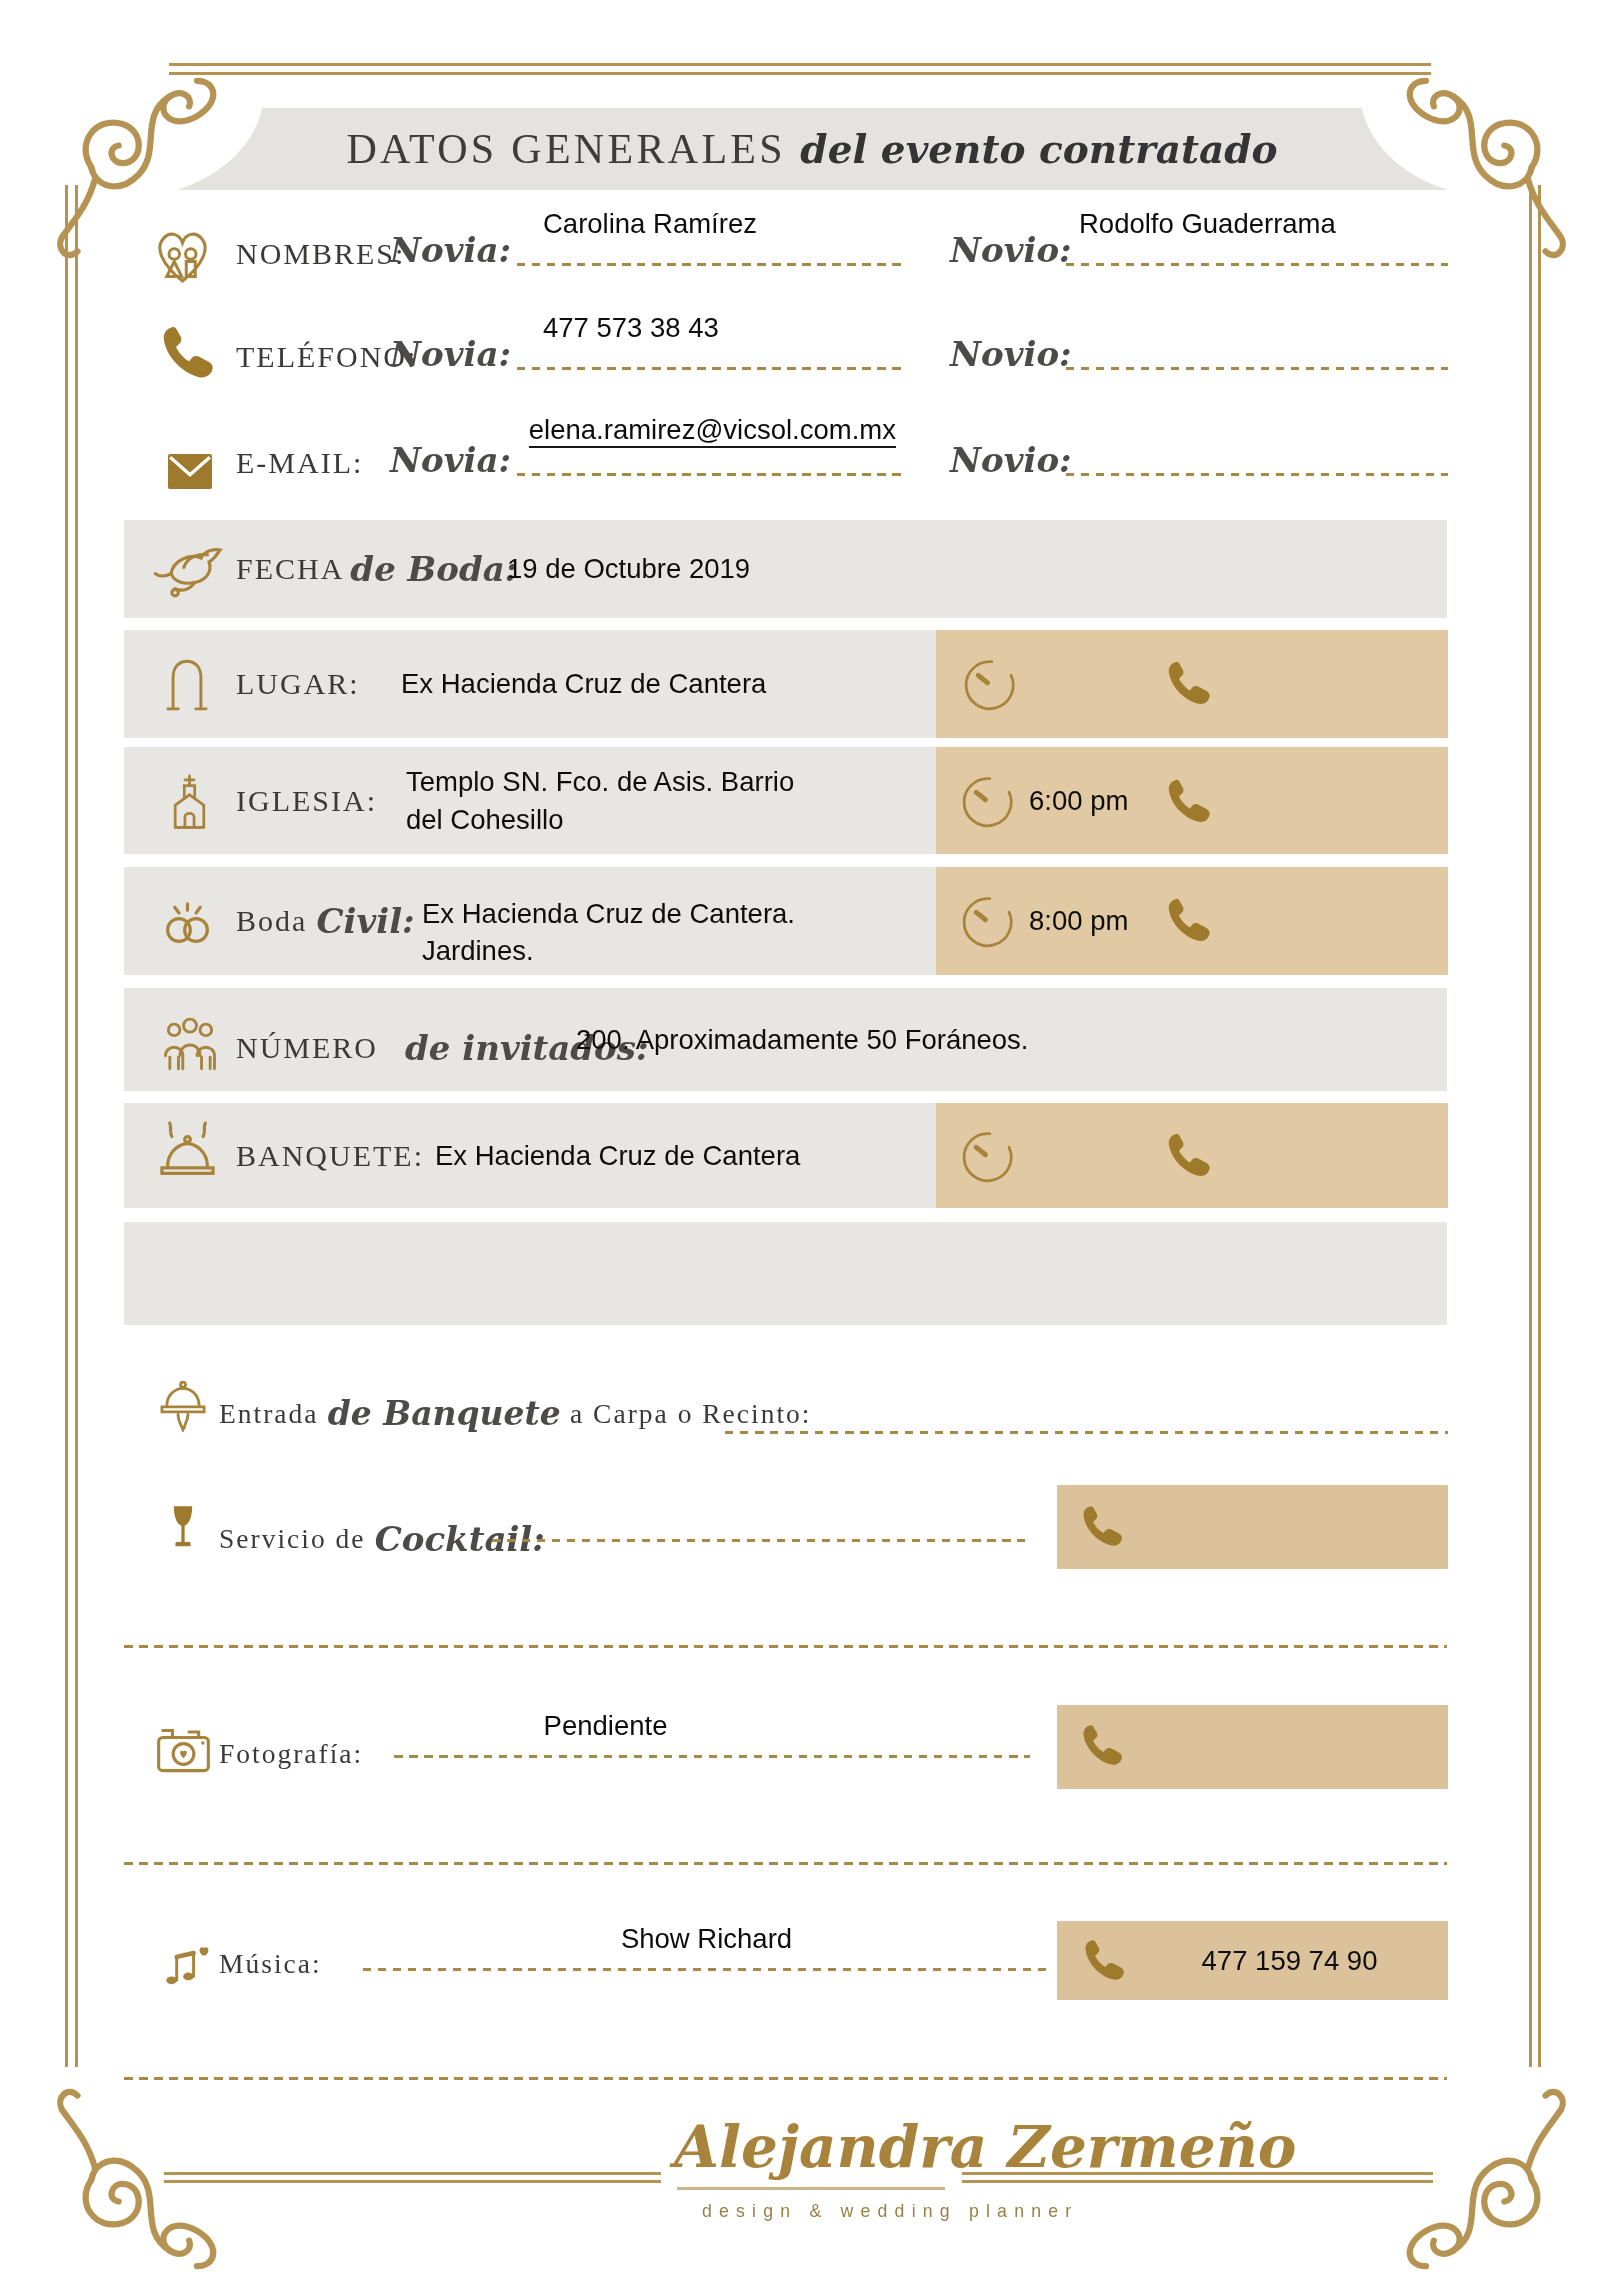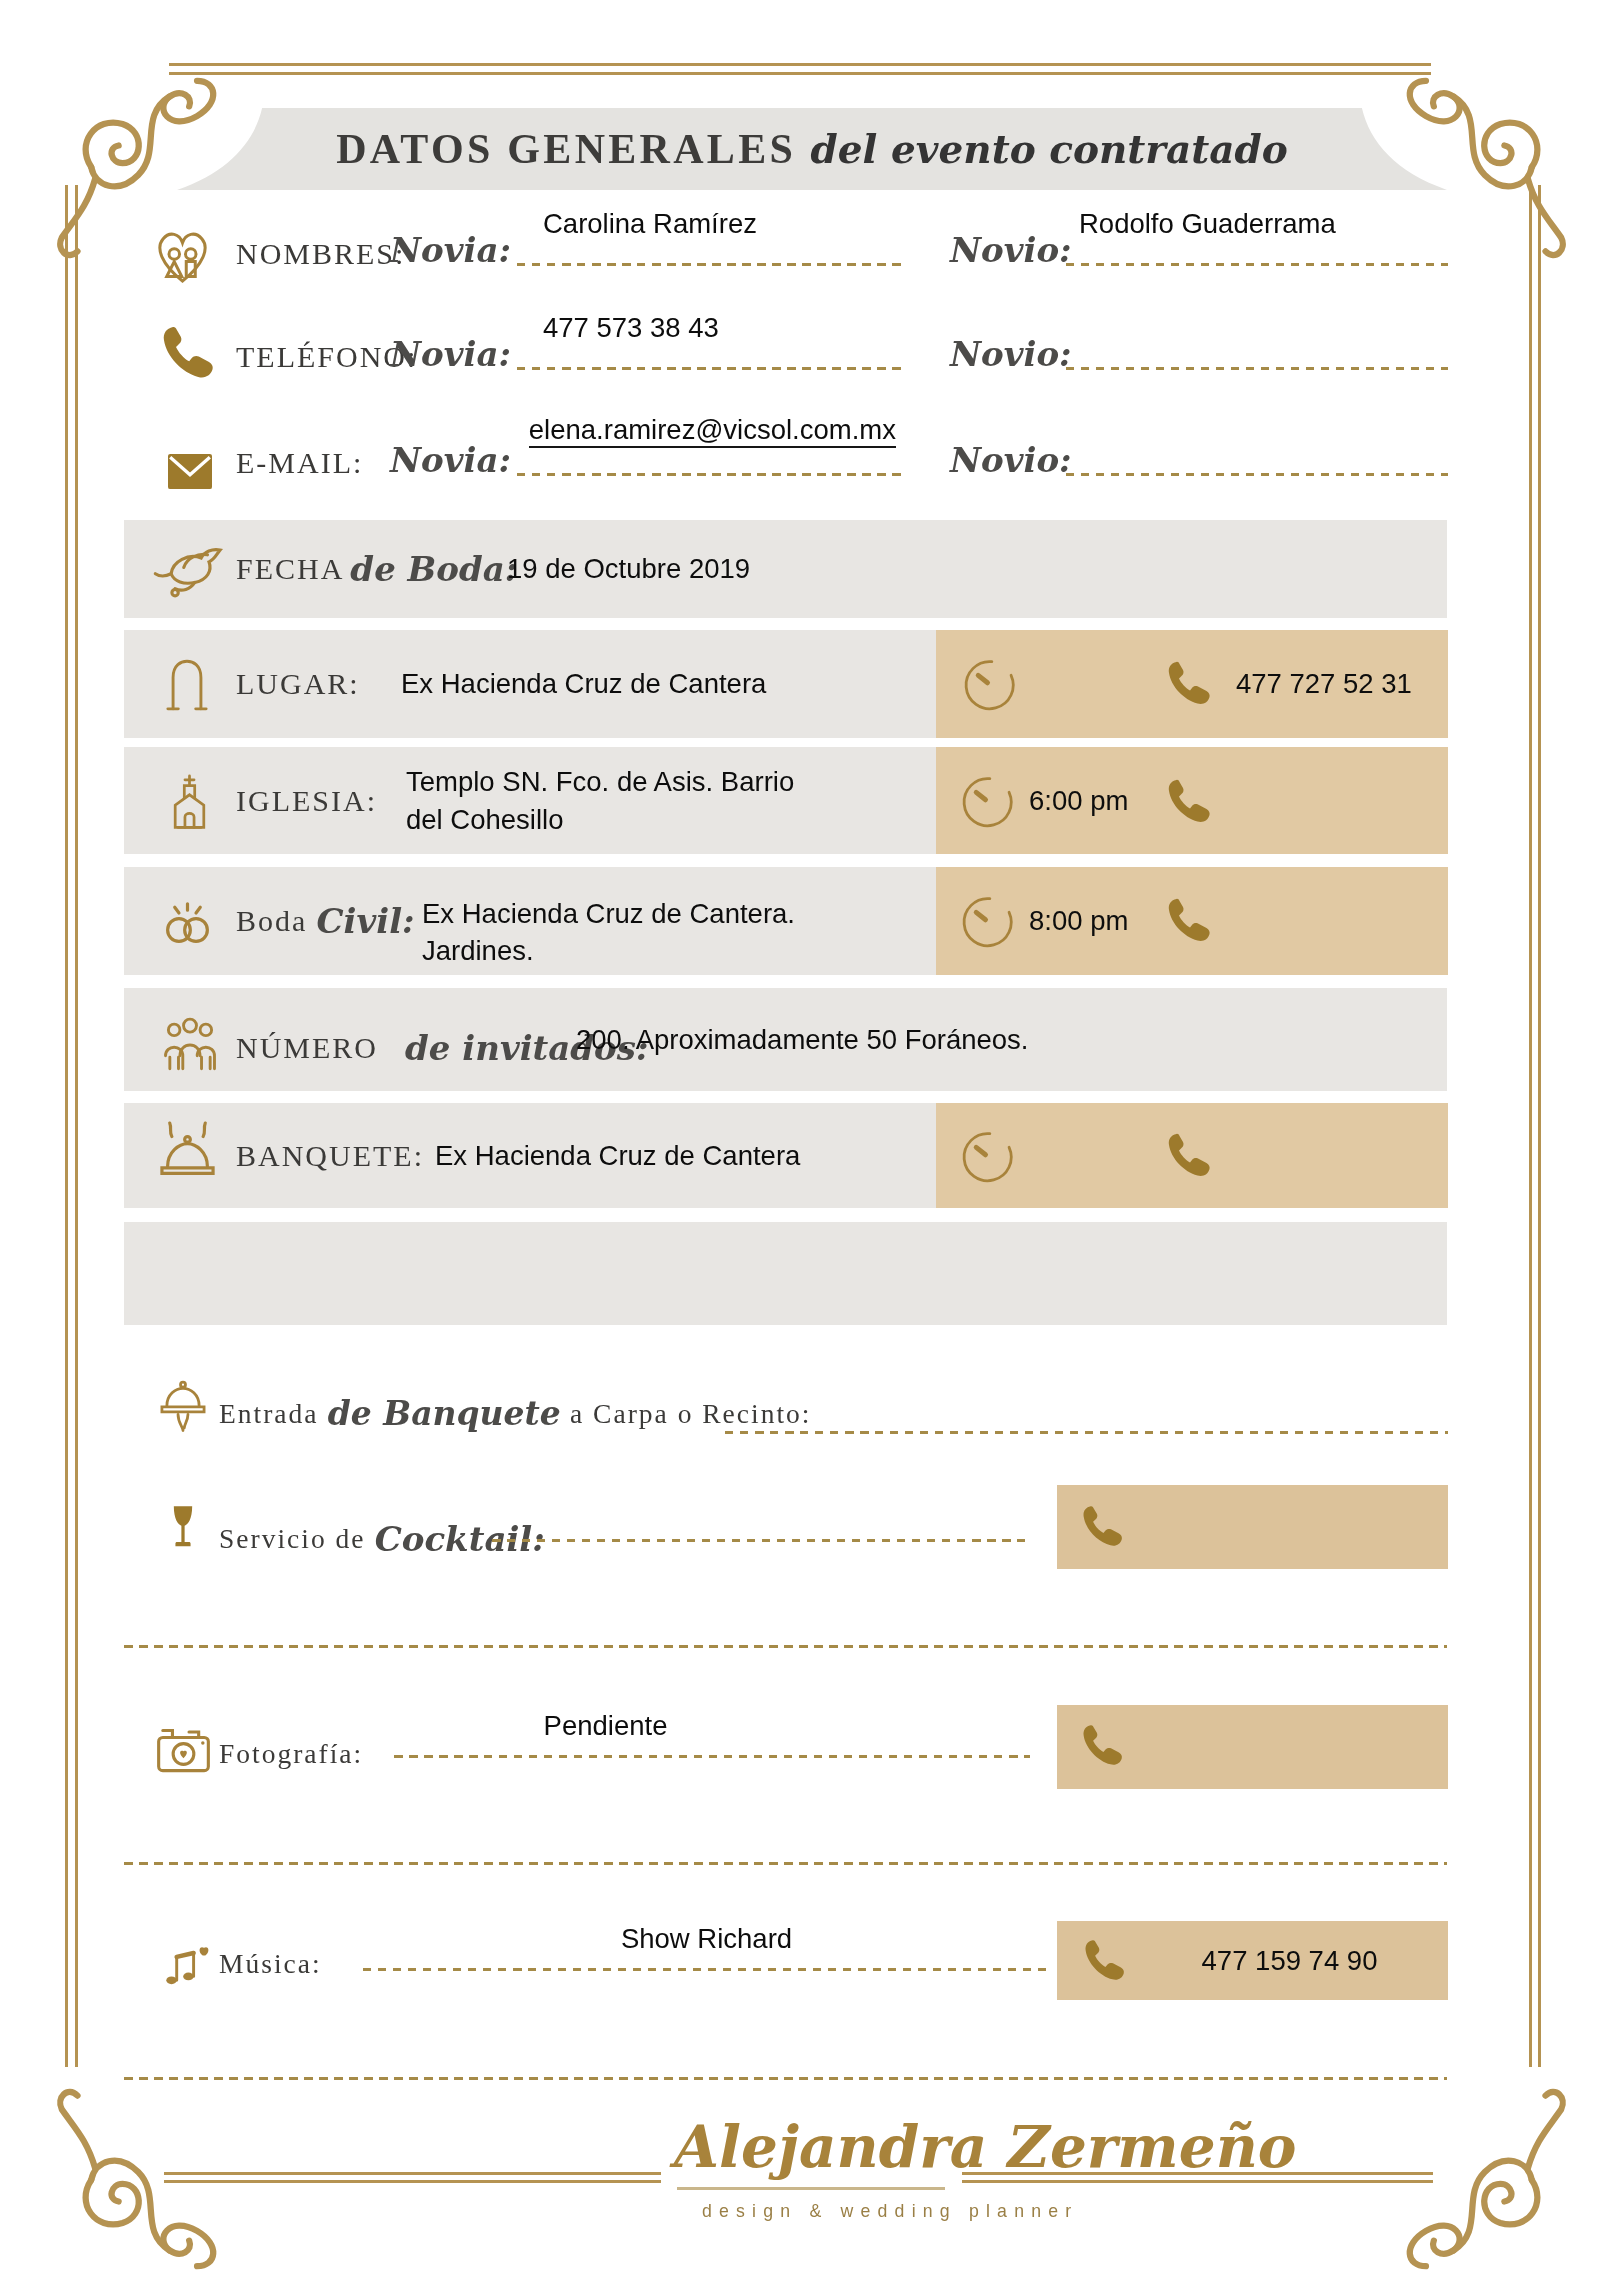--- a/index.html
+++ b/index.html
@@ -18,21 +18,21 @@
   .label{color:var(--label);font-size:27.5px;letter-spacing:2px;white-space:nowrap;}
   .biglabel{font-size:30px;}
   .script{font-family:"DejaVu Serif",serif;font-style:italic;font-weight:700;color:var(--script);
           font-size:34px;white-space:nowrap;letter-spacing:0;}
   .value{font-family:"Liberation Sans",sans-serif;color:var(--value);font-size:27.5px;white-space:nowrap;}
   .wrapvalue{white-space:normal;line-height:1.35;}
   .vcenter{display:flex;align-items:center;}
   .hline{background:var(--goldline);}
   .icon{color:var(--gold);}
   .icon svg{display:block;width:100%;height:100%;}
-  .titlemain{font-size:42px;letter-spacing:3.3px;color:#3d3c3a;font-weight:bold;}
+  .titlemain{font-size:42px;letter-spacing:3.3px;color:#3d3c3a;}
   .titlescript{font-family:"DejaVu Serif",serif;font-style:italic;font-weight:700;font-size:39px;color:#343434;}
   .brand{font-family:"DejaVu Serif",serif;font-style:italic;font-weight:700;font-size:58px;color:var(--gold);white-space:nowrap;}
   .tagline{font-family:"Liberation Sans",sans-serif;font-size:17.7px;letter-spacing:7.2px;color:#9a7f45;white-space:nowrap;}
   .emaillink{border-bottom:2.6px solid #161616;padding-bottom:1.3px;}
 </style>
 </head>
 <body>
 
 <div id="page">
 
@@ -160,21 +160,20 @@
     <svg viewBox="0 0 100 100" fill="none" stroke="currentColor" stroke-width="4.5" stroke-linecap="round">
       <path d="M53 14 A38 38 0 1 0 84 36"></path>
         <path d="M31 36 L46 48" stroke-width="8"></path>
     </svg>
   </div>
   <div class="abs icon" style="left:1164px;top:658px;width:50px;height:52px;color:var(--gold-dark);">
     <svg viewBox="0 0 100 100">
         <path fill="currentColor" d="M25 6 C14 8 8 17 10 28 C14 55 40 82 67 89 C78 92 88 87 91 76 C92 71 90 67 85 64 L68 55 C64 53 59 54 56 58 L52 63 C43 58 34 48 30 39 L35 34 C39 31 40 26 38 22 L31 10 C30 7 27 5 25 6 Z"></path>
       </svg>
   </div>
-  <div class="abs vcenter value" style="left:1236px;top:630px;height:108px;">477 727 52 31</div>
 
   <div class="abs grayrow" style="left:124px;top:747px;width:1323px;height:107px;"></div>
   <div class="abs tanblock" style="left:936px;top:747px;width:512px;height:107px;"></div>
   <div class="abs icon" style="left:157px;top:756px;width:65px;height:88px;">
     <svg viewBox="0 0 100 100" fill="none" stroke="currentColor" stroke-width="4.2" stroke-linecap="round">
       <path d="M28 92 V58 L50 42 L72 58 V92 Z"></path>
       <path d="M42 47 V28 H58 V47"></path>
         <path d="M50 28 V13 M43 19 H57"></path>
       <path d="M43 92 V76 C43 69 57 69 57 76 V92"></path>
       <path d="M32 92 H68"></path>

